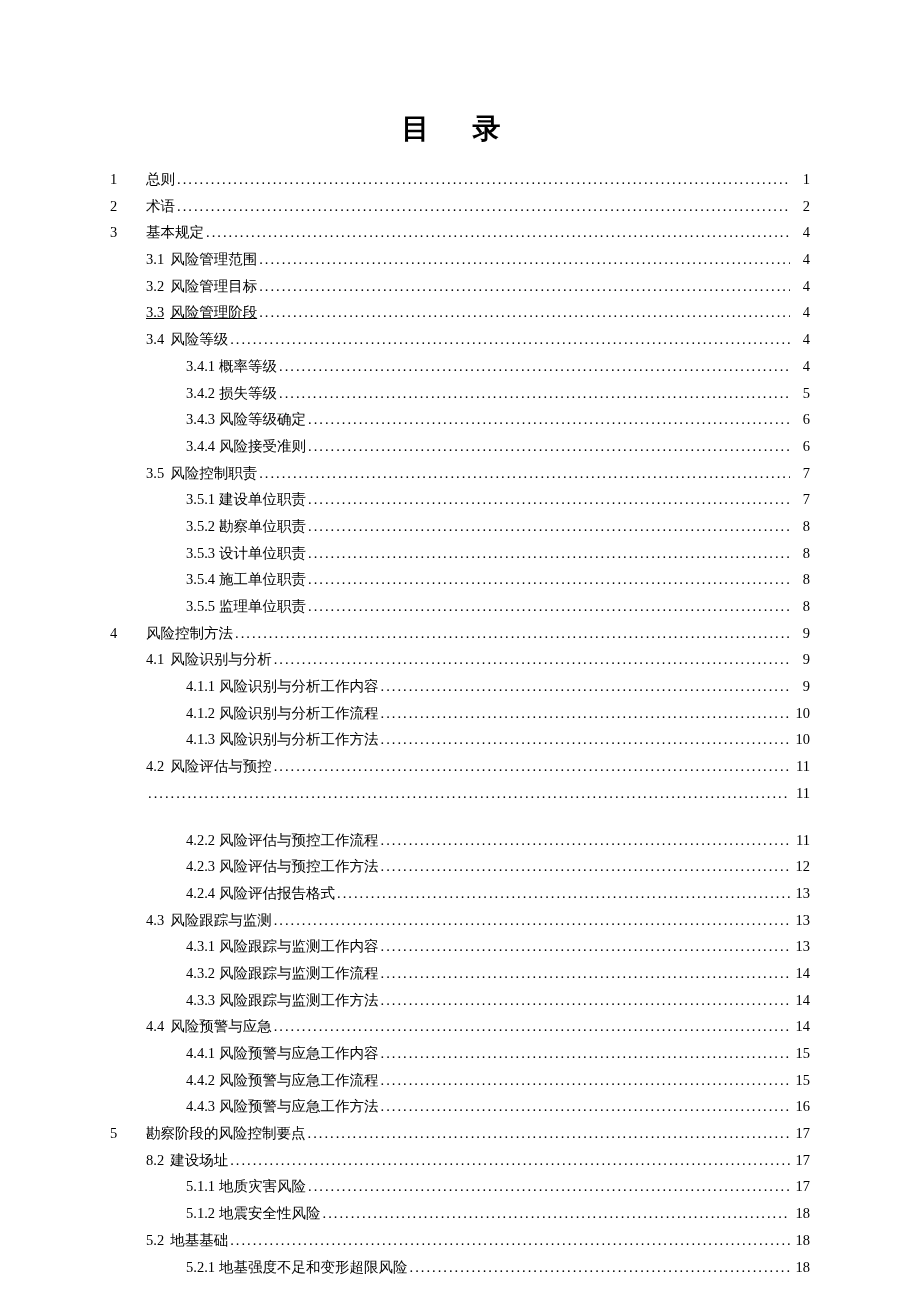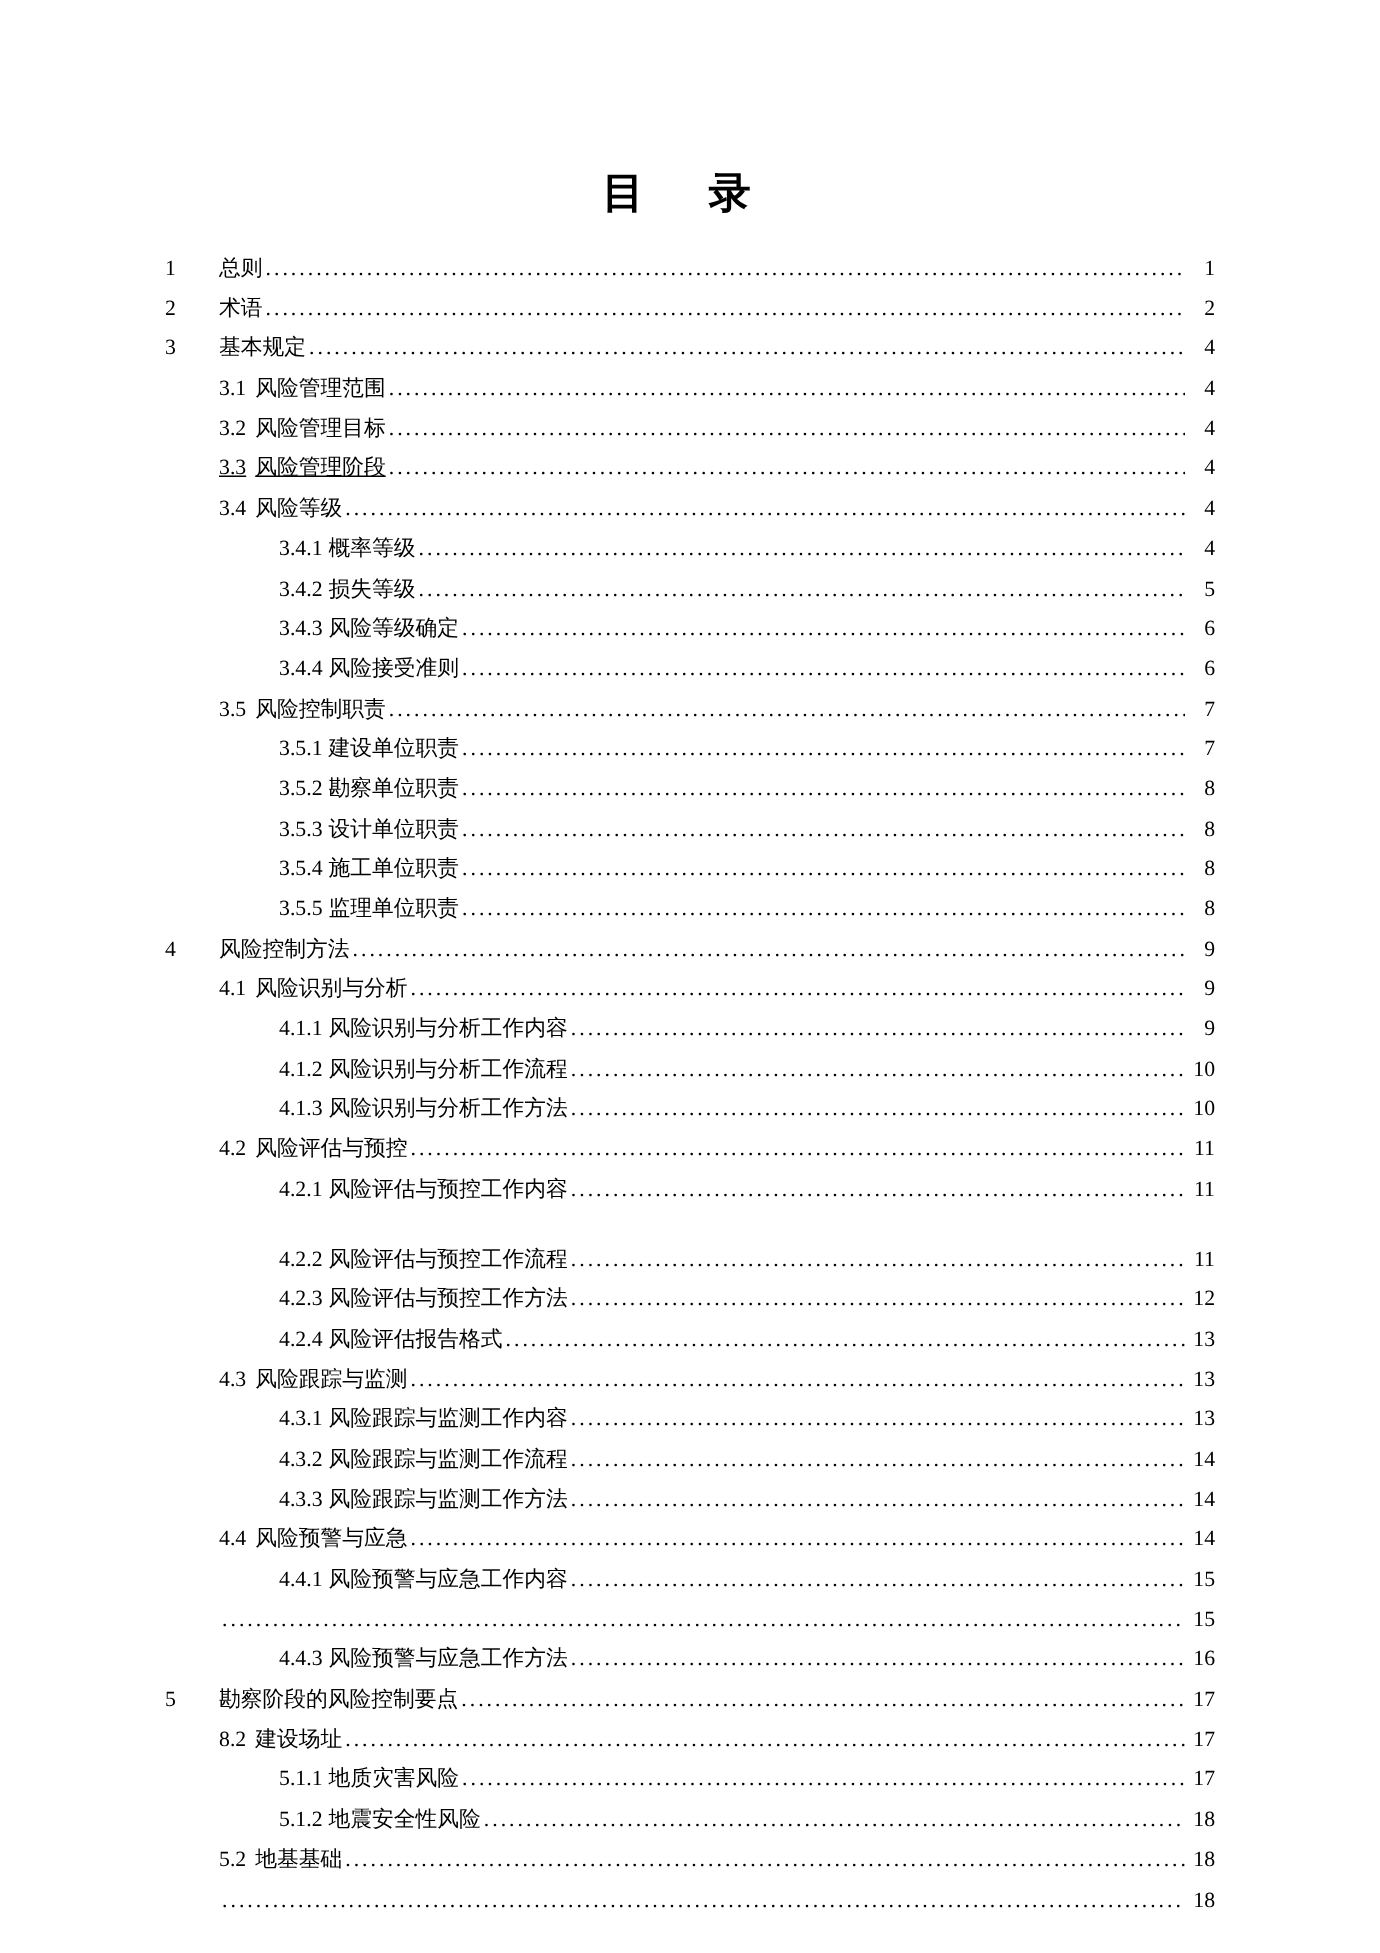--- a/index.html
+++ b/index.html
@@ -203,21 +203,20 @@
       <span class="toc-page">10</span>
     </div>
     <div class="toc-row">
       <span class="toc-num-col"></span>
       <span class="toc-text indent-1" style="padding-left: 0px;"><span class="sec-label">4.2</span><span>风险评估与预控</span></span>
       <span class="toc-leader"></span>
       <span class="toc-page">11</span>
     </div>
     <div class="toc-row">
       <span class="toc-num-col"></span>
-      <span class="toc-text indent-1" style="padding-left: 40px;"><span class="sec-label-3">4.2.1</span><span>风险评估与预控工作内容</span></span>
       <span class="toc-leader"></span>
       <span class="toc-page">11</span>
     </div>
     <div class="toc-row">
       <span class="toc-num-col"></span>
       <span class="toc-text indent-1" style="padding-left: 40px; margin-top: 20px;"><span class="sec-label-3">4.2.2</span><span>风险评估与预控工作流程</span></span>
       <span class="toc-leader"></span>
       <span class="toc-page">11</span>
     </div>
     <div class="toc-row">
@@ -263,20 +262,21 @@
       <span class="toc-page">14</span>
     </div>
     <div class="toc-row">
       <span class="toc-num-col"></span>
       <span class="toc-text indent-1" style="padding-left: 40px;"><span class="sec-label-3">4.4.1</span><span>风险预警与应急工作内容</span></span>
       <span class="toc-leader"></span>
       <span class="toc-page">15</span>
     </div>
     <div class="toc-row">
       <span class="toc-num-col"></span>
+      <span class="toc-text indent-1" style="padding-left: 40px;"><span class="sec-label-3">4.4.2</span><span>风险预警与应急工作流程</span></span>
       <span class="toc-leader"></span>
       <span class="toc-page">15</span>
     </div>
     <div class="toc-row">
       <span class="toc-num-col"></span>
       <span class="toc-text indent-1" style="padding-left: 40px;"><span class="sec-label-3">4.4.3</span><span>风险预警与应急工作方法</span></span>
       <span class="toc-leader"></span>
       <span class="toc-page">16</span>
     </div>
     <div class="toc-row">
@@ -304,16 +304,17 @@
       <span class="toc-page">18</span>
     </div>
     <div class="toc-row">
       <span class="toc-num-col"></span>
       <span class="toc-text indent-1" style="padding-left: 0px;"><span class="sec-label">5.2</span><span>地基基础</span></span>
       <span class="toc-leader"></span>
       <span class="toc-page">18</span>
     </div>
     <div class="toc-row">
       <span class="toc-num-col"></span>
+      <span class="toc-text indent-1" style="padding-left: 40px;"><span class="sec-label-3">5.2.1</span><span>地基强度不足和变形超限风险</span></span>
       <span class="toc-leader"></span>
       <span class="toc-page">18</span>
     </div>
   </div>
 
 </body></html>

